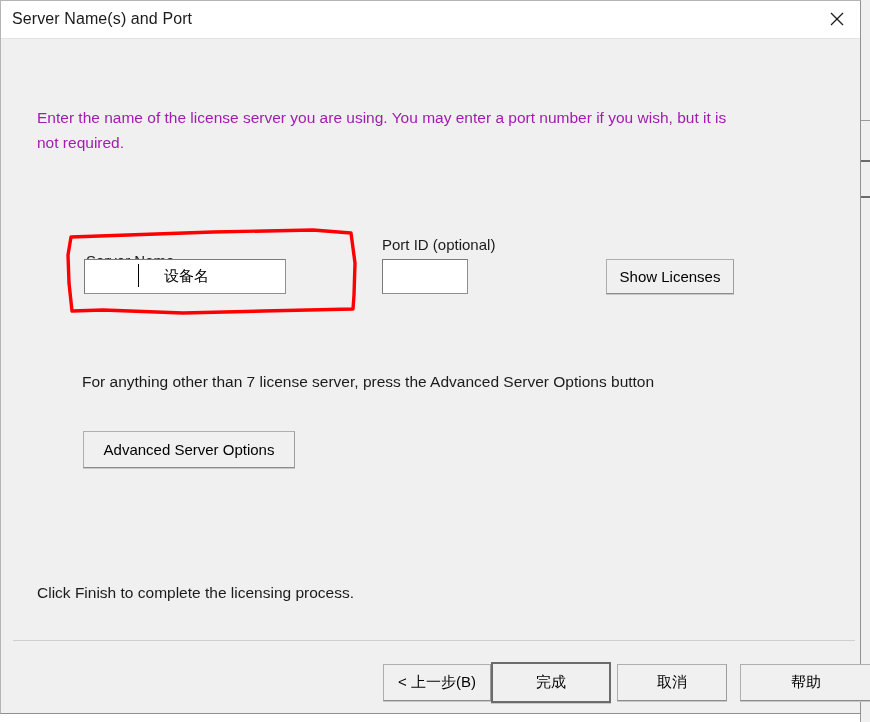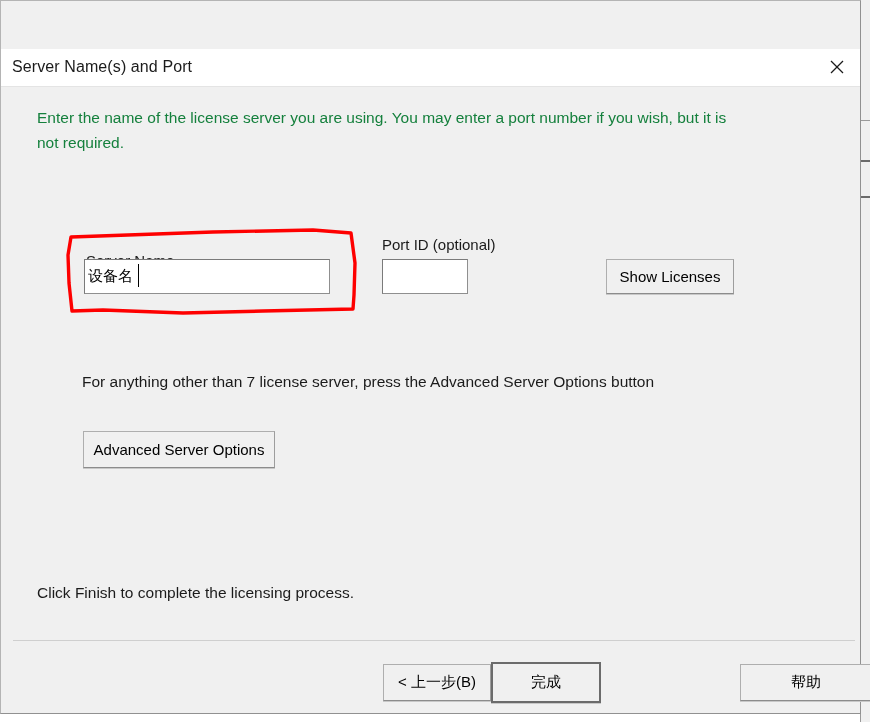--- a/index.html
+++ b/index.html
@@ -49,21 +49,20 @@
   }
 
   #title-bar {
     position: absolute;
     left: 0;
     top: 0;
     right: 0;
     height: 37px;
     background: #ffffff;
     border-bottom: 1px solid #e4e4e4;
-    margin-top: 48px;
   }
   #title-text {
     position: absolute;
     left: 11px;
     top: 9px;
     font-size: 16px;
     color: #1b1b1b;
     white-space: nowrap;
     letter-spacing: .1px;
   }
@@ -81,21 +80,21 @@
   #close-button svg { display: block; }
 
   
   #instruction {
     position: absolute;
     left: 36px;
     top: 104px;
     width: 700px;
     font-size: 15.5px;
     line-height: 25px;
-    color: #15803d;
+    color: #a21caf;
   }
 
   .field-label {
     position: absolute;
     font-size: 15px;
     color: #1b1b1b;
     white-space: nowrap;
   }
 
   .text-input {
@@ -109,22 +108,23 @@
     font-size: 15px;
     color: #000000;
     padding: 0 0 0 3px;
     outline: none;
   }
 
   #server-name-label { left: 85px; top: 235px; margin-top: 16px; }
   #server-name-input {
     left: 83px;
     top: 258px;
-    width: 246px;
+    width: 202px;
     height: 35px;
+    text-align: center;
   }
   
   #server-name-caret {
     position: absolute;
     left: 137px;
     top: 263px;
     width: 1px;
     height: 23px;
     background: #000;
   }
@@ -173,21 +173,21 @@
     left: 81px;
     top: 372px;
     font-size: 15.5px;
     color: #1b1b1b;
     white-space: nowrap;
   }
 
   #advanced-server-options-button {
     left: 82px;
     top: 430px;
-    width: 192px;
+    width: 212px;
     height: 37px;
   }
 
   #finish-hint {
     position: absolute;
     left: 36px;
     top: 583px;
     font-size: 15.5px;
     color: #1b1b1b;
     white-space: nowrap;
@@ -196,21 +196,21 @@
   #separator {
     position: absolute;
     left: 12px;
     top: 639px;
     width: 842px;
     height: 1px;
     background: #cfcfcf;
   }
 
   #back-button   { left: 382px; top: 663px; width: 108px; height: 37px; }
-  #finish-button { left: 490px; top: 661px; width: 110px; height: 41px; }
+  #finish-button { left: 490px; top: 661px; width: 120px; height: 41px; }
   #cancel-button { left: 616px; top: 663px; width: 110px; height: 37px; }
   #help-button   { left: 739px; top: 663px; width: 132px; height: 37px; }
 
   
   #red-annotation {
     position: absolute;
     left: 62px;
     top: 222px;
     width: 300px;
     height: 95px;
@@ -254,20 +254,21 @@
   <div id="hint-text">For anything other than 7 license server, press the Advanced Server Options button</div>
 
   <div class="btn" id="advanced-server-options-button">Advanced Server Options</div>
 
   <div id="finish-hint">Click Finish to complete the licensing process.</div>
 
   <div id="separator"></div>
 
   <div class="btn" id="back-button">&lt; 上一步(B)</div>
   <div class="btn default-btn" id="finish-button">完成</div>
+  <div class="btn" id="cancel-button">取消</div>
   <div class="btn" id="help-button">帮助</div>
 
   <svg id="red-annotation" viewBox="0 0 300 95" preserveAspectRatio="none">
     <path d="M 8,14 L 150,9 L 250,7 L 288,10 L 292,40 L 291,72 L 290,86
              L 200,88 L 120,90 L 40,87 L 9,88 L 6,60 L 5,32 Z" fill="none" stroke="#fe0000" stroke-width="3.4" stroke-linejoin="round" stroke-linecap="round"></path>
   </svg>
 
 </div>
 
 </body></html>

